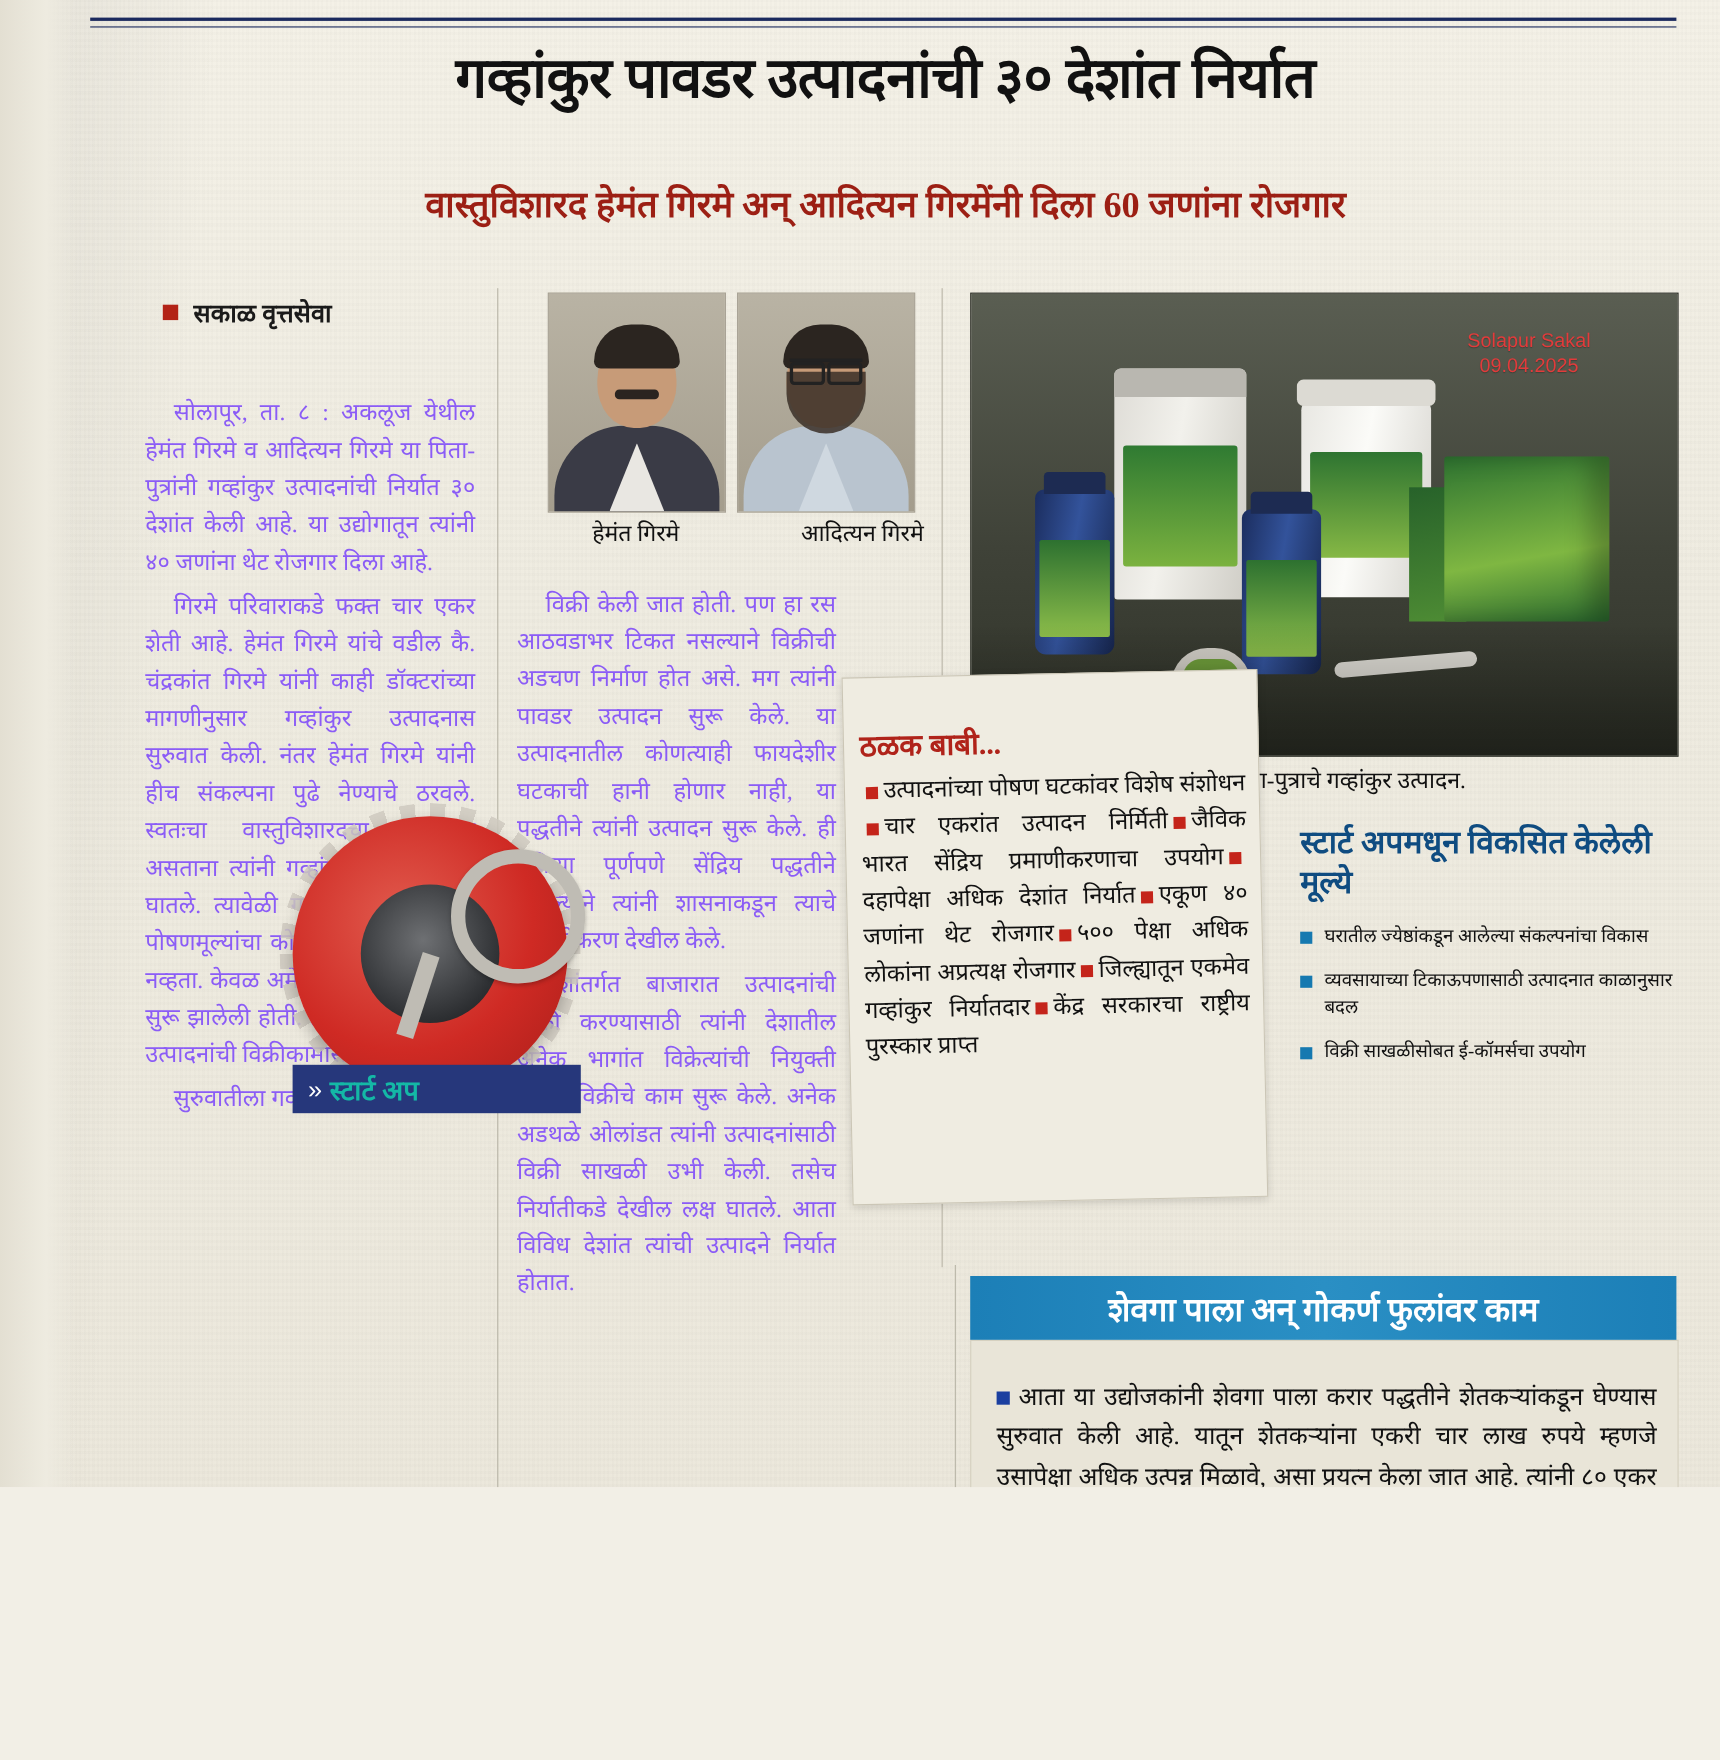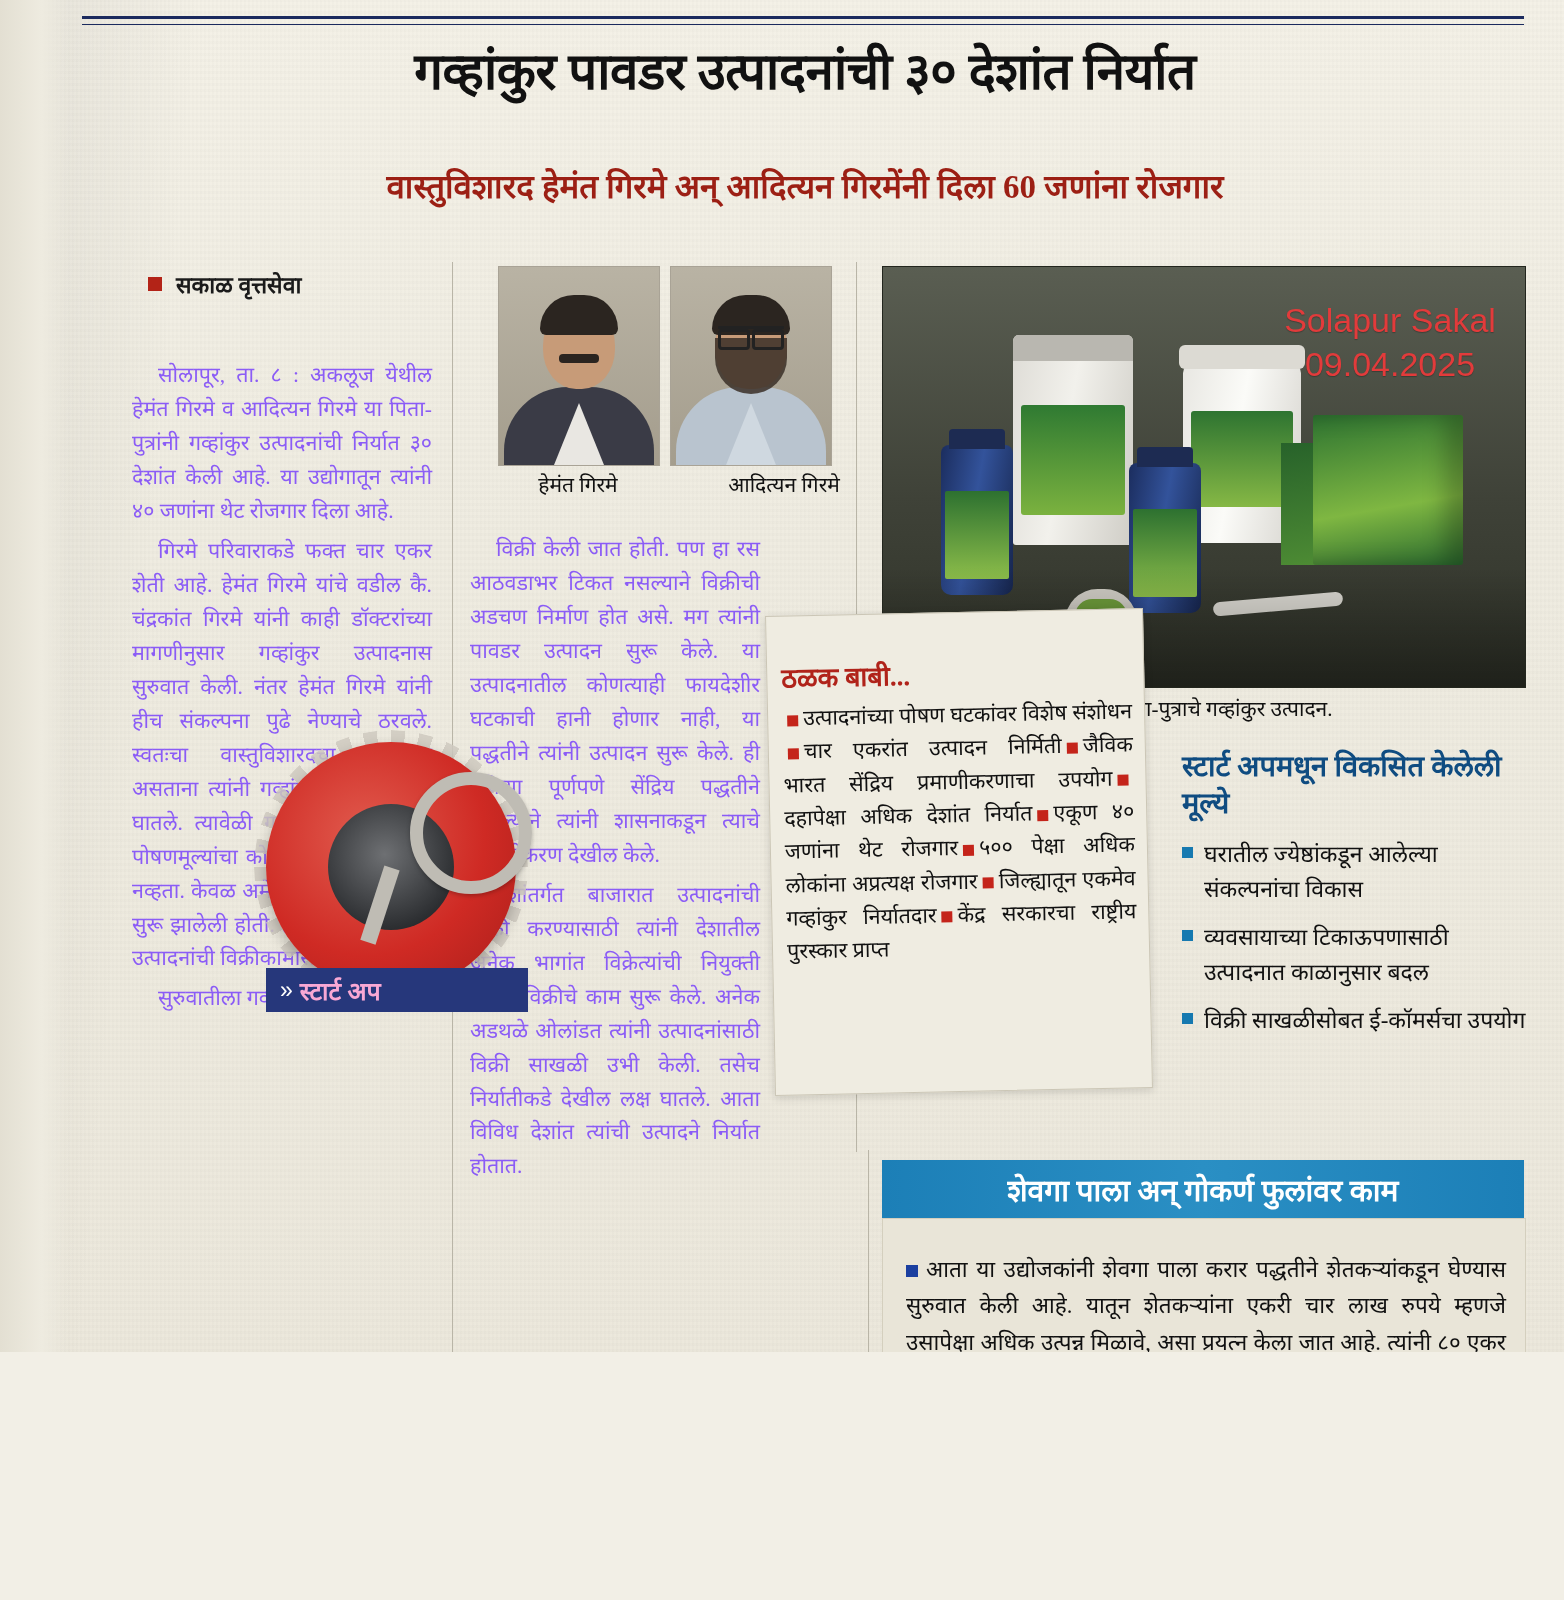--- a/index.html
+++ b/index.html
@@ -298,21 +298,21 @@
     background: linear-gradient(180deg, rgba(0,0,0,0) 0%, rgba(0,0,0,.35) 100%);
   }
 
   .watermark {
     position: absolute;
     left: 1190px; top: 298px;
     width: 260px;
     text-align: center;
     color: #e23b3b;
     font-family: "Liberation Sans", sans-serif;
-    font-size: 34px;
+    font-size: 18px;
     line-height: 1.3;
     font-weight: 500;
     text-shadow: 0 1px 1px rgba(0,0,0,.25);
   }
 
   #maincap {
     position: absolute;
     left: 812px; top: 694px; width: 642px;
     font-family: "Liberation Serif", serif;
     font-size: 21px;
@@ -327,21 +327,21 @@
     font-family: "Liberation Serif", serif;
     font-weight: bold;
     font-size: 29px;
     line-height: 1.28;
     color: #0f4c81;
   }
   #rightlist {
     position: absolute;
     left: 1112px; top: 838px; width: 346px;
     font-family: "Liberation Serif", serif;
-    font-size: 23px;
+    font-size: 17px;
     line-height: 1.5;
     color: #111;
   }
   #rightlist li {
     list-style: none;
     position: relative;
     padding-left: 22px;
     margin-bottom: 14px;
   }
   #rightlist li:before {
@@ -444,21 +444,21 @@
   #startup .chev {
     color: #ffffff;
     font-size: 23px;
     line-height: 1;
     letter-spacing: -3px;
   }
   #startup .lbl {
     font-family: "Liberation Serif", serif;
     font-weight: bold;
     font-size: 25px;
-    color: #f9a8d4;
+    color: #14b8a6;
   }
 
   
   #bottomband {
     position: absolute;
     left: 812px; top: 1160px; width: 642px; height: 58px;
     background: linear-gradient(90deg,#1c7fb7 0%, #2a8fc4 50%, #1c7fb7 100%);
     display: flex; align-items: center; justify-content: center;
   }
   #bottomband .t {

